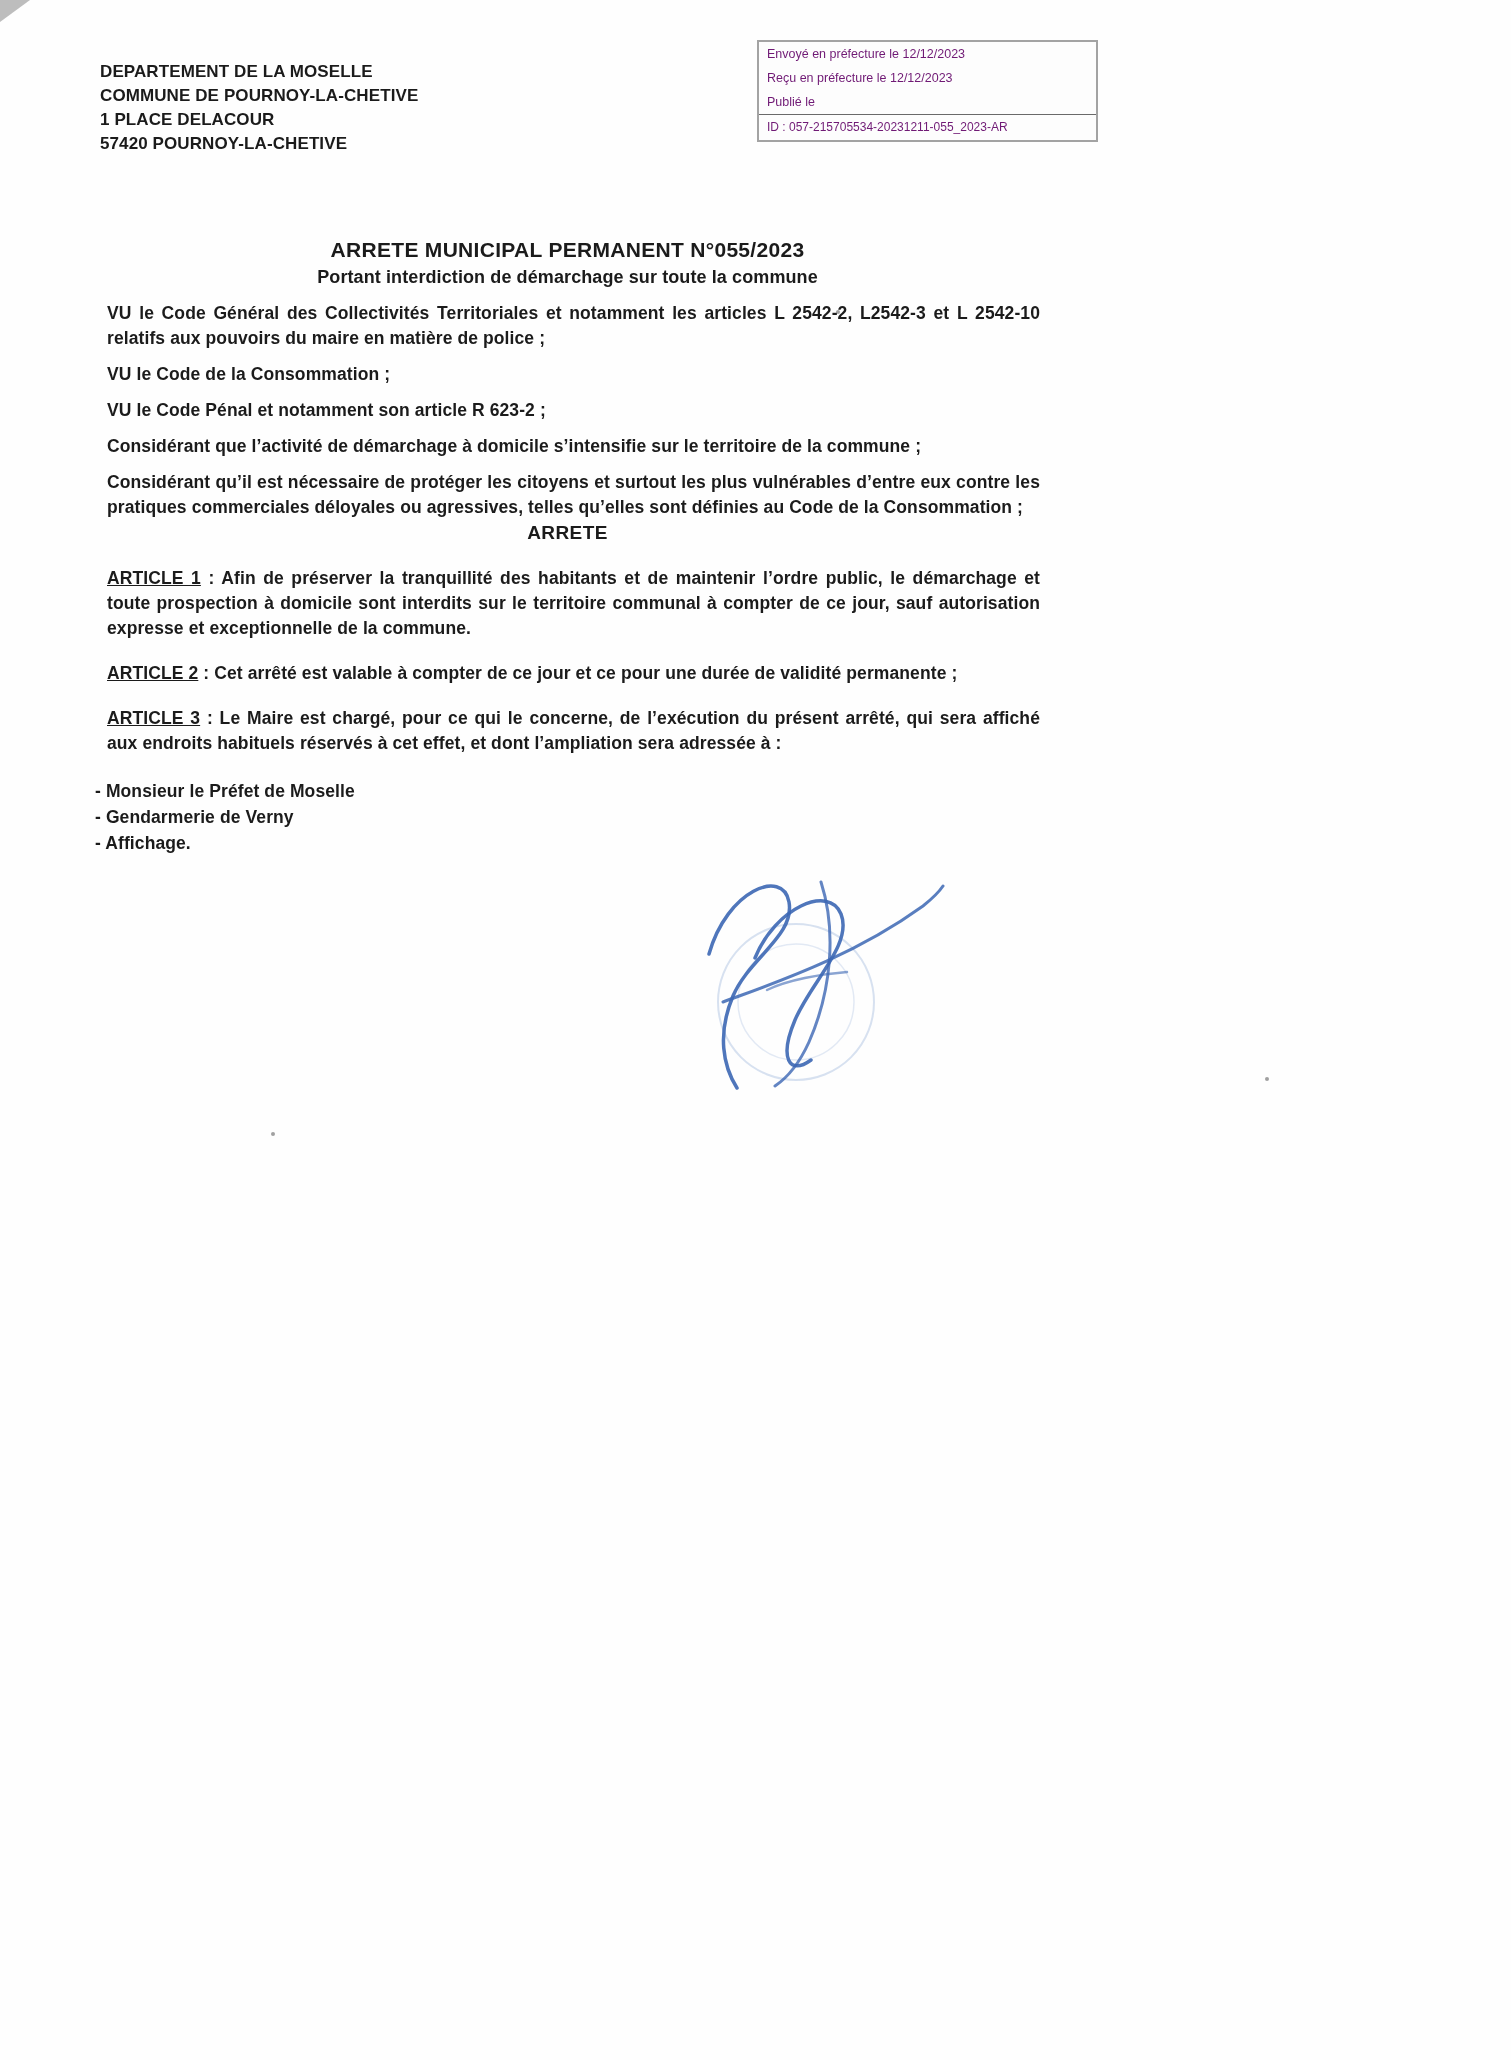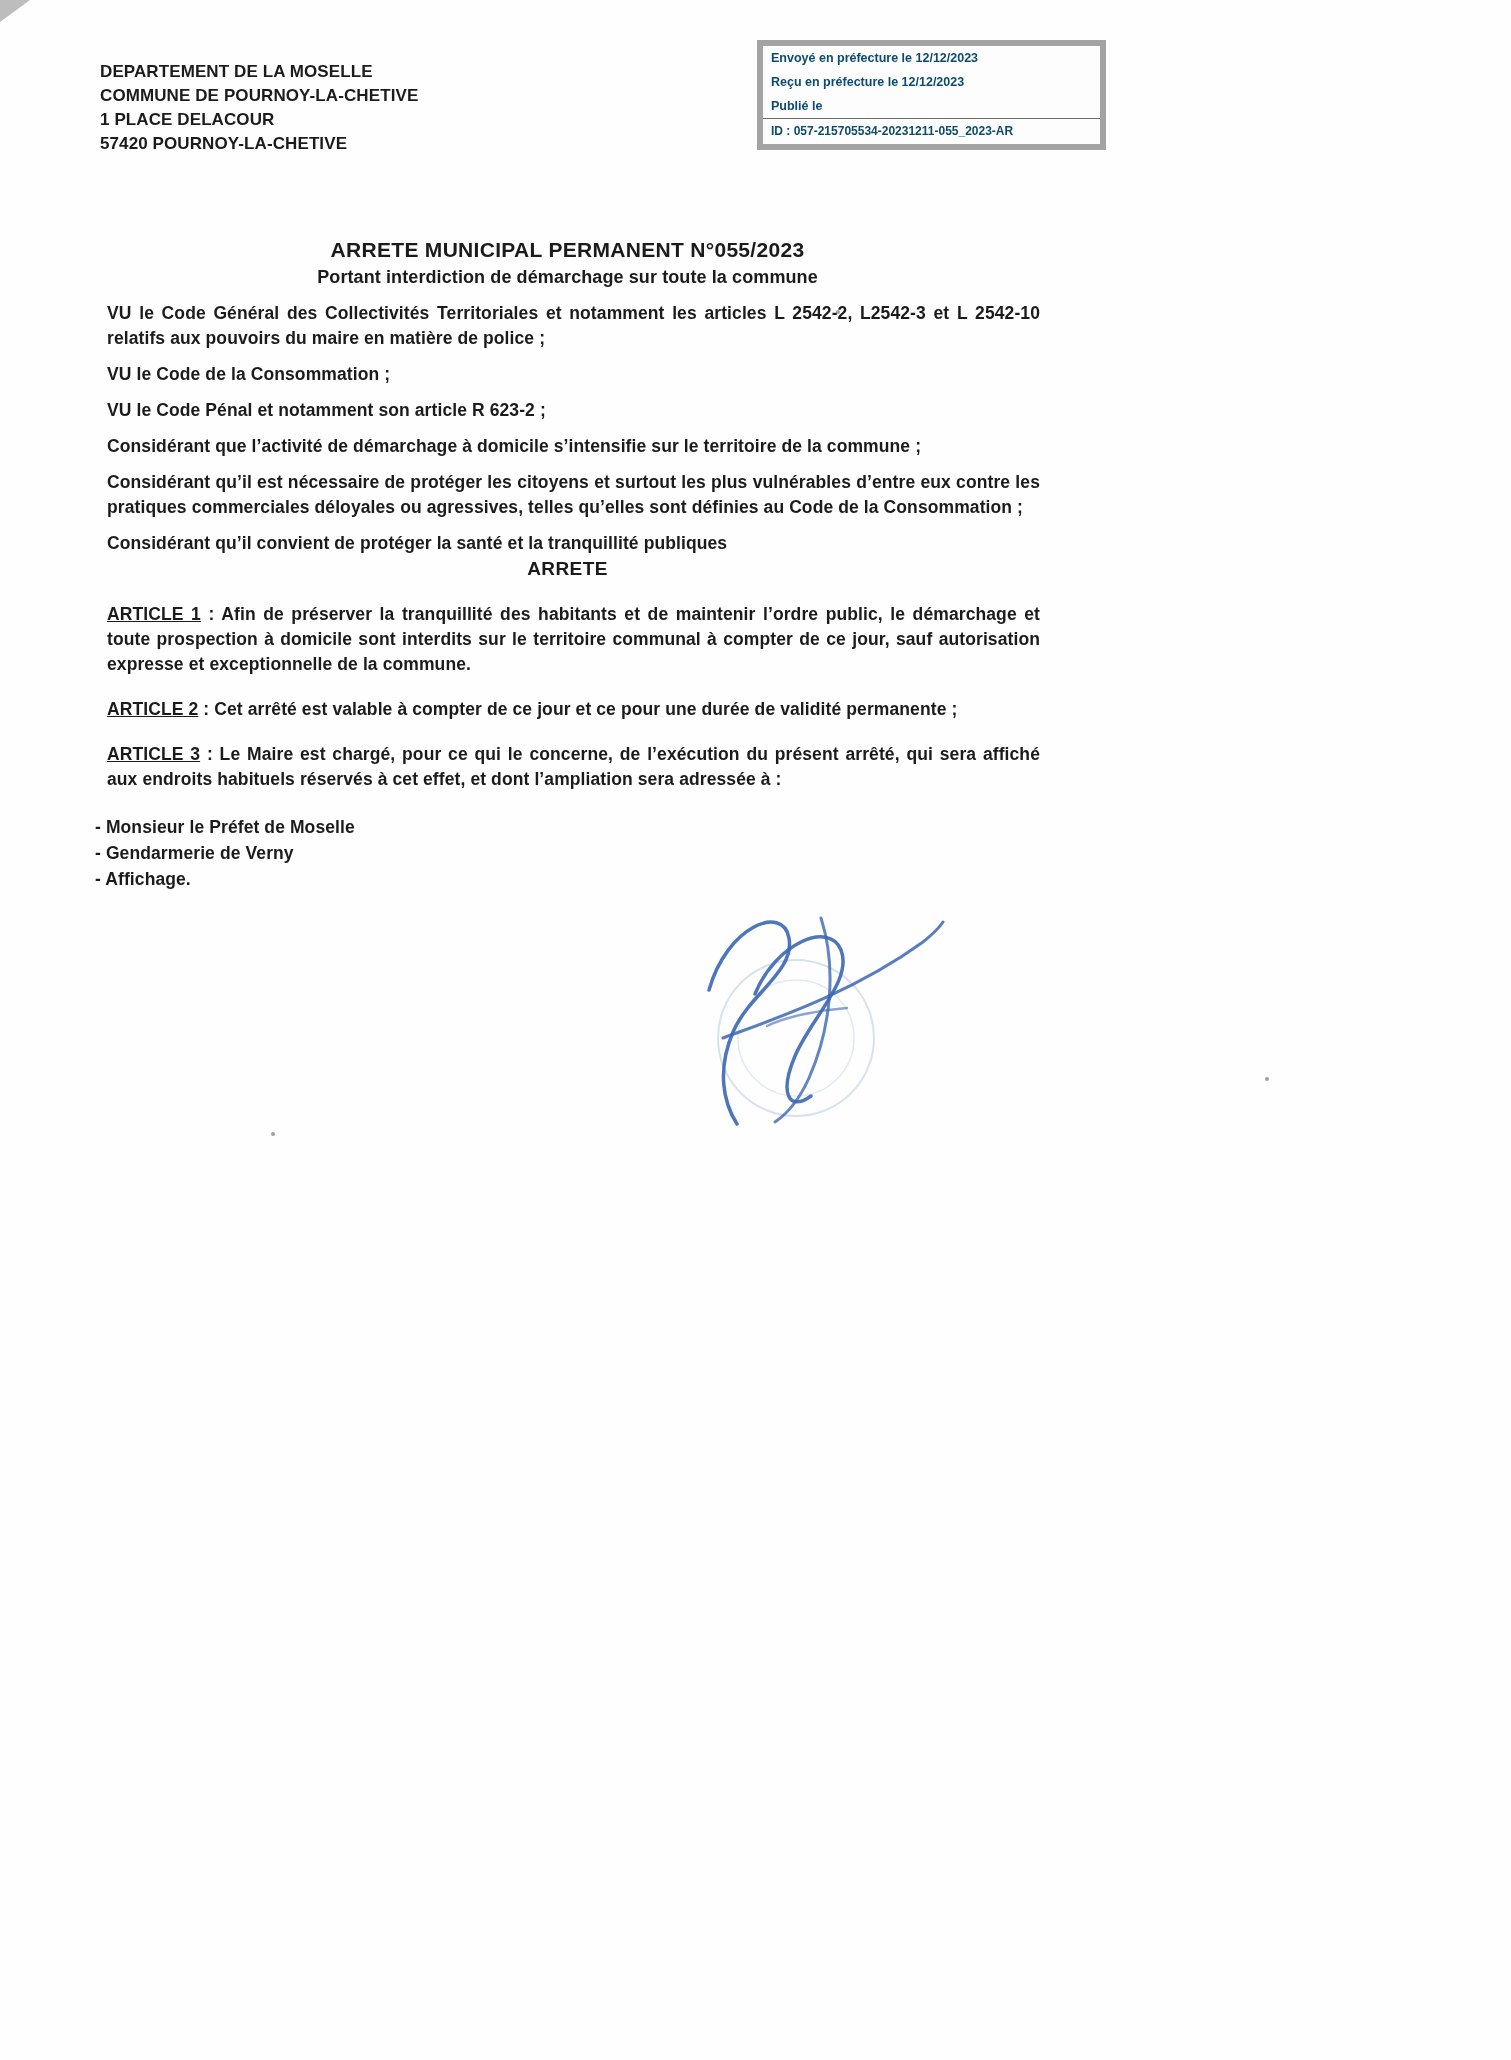--- a/index.html
+++ b/index.html
@@ -15,23 +15,23 @@
   .corner-wedge{
     position:absolute;left:0;top:0;width:30px;height:22px;
     background:#9a9a9a;opacity:.65;
     clip-path:polygon(0 0,100% 0,0 100%);
   }
   .speck{position:absolute;width:4px;height:4px;border-radius:50%;background:#777;opacity:.7;}
 
   
   .pref-box{
     position:absolute;left:757px;top:40px;width:337px;
-    border:6px solid #a3a3a3;
+    border:2px solid #a3a3a3;
     background:#fdfdfd;
-    font-size:12.5px;color:#0c4a6e;font-weight:bold;
+    font-size:12.5px;color:#701a75;font-weight:normal;
   }
   .pref-row{height:24px;line-height:24px;padding:0 8px;white-space:nowrap;overflow:hidden;}
   .pref-row.id-row{border-top:1px solid #6a6a6a;height:25px;line-height:25px;font-size:12px;}
 
   
   .content{
     position:absolute;left:95px;top:0;width:945px;
     font-weight:bold;font-size:17.5px;line-height:25px;
     letter-spacing:.1px;
   }
@@ -79,21 +79,20 @@
       <div class="title-line1">ARRETE MUNICIPAL PERMANENT N°055/2023</div>
       <div class="title-line2">Portant interdiction de démarchage sur toute la commune</div>
     </div>
 
 
     <p class="para"><span>VU</span><span> le Code Général des Collectivités Territoriales et notamment les articles L 2542-2, L2542-3 et L 2542-10 relatifs aux pouvoirs du maire en matière de police ;</span></p>
     <p class="para"><span>VU</span><span> le Code de la Consommation ;</span></p>
     <p class="para"><span>VU</span><span> le Code Pénal et notamment son article R 623-2 ;</span></p>
     <p class="para"><span>Considérant</span><span> que l’activité de démarchage à domicile s’intensifie sur le territoire de la commune ;</span></p>
     <p class="para"><span>Considérant</span><span> qu’il est nécessaire de protéger les citoyens et surtout les plus vulnérables d’entre eux contre les pratiques commerciales déloyales ou agressives, telles qu’elles sont définies au Code de la Consommation ;</span></p>
-    <p class="para"><span>Considérant</span><span> qu’il convient de protéger la santé et la tranquillité publiques</span></p>
 
     <div class="arrete">ARRETE</div>
 
     <p class="para article"><span class="underline">ARTICLE 1</span><span> :  </span><span>Afin de préserver la tranquillité des habitants et de maintenir l’ordre public, le démarchage et toute prospection à domicile sont interdits sur le territoire communal à compter de ce jour, sauf autorisation expresse et exceptionnelle de la commune.</span></p>
     <p class="para article"><span class="underline">ARTICLE 2</span><span> : </span><span>Cet arrêté est valable à compter de ce jour et ce pour une durée de validité permanente ;</span></p>
     <p class="para article"><span class="underline">ARTICLE 3</span><span> : </span><span>Le Maire est chargé, pour ce qui le concerne, de l’exécution du présent arrêté, qui sera affiché aux endroits habituels réservés à cet effet, et dont l’ampliation sera adressée à :</span></p>
 
     <div class="notify-list">
       <div>- Monsieur le Préfet de Moselle</div>
       <div>- Gendarmerie de Verny</div>

